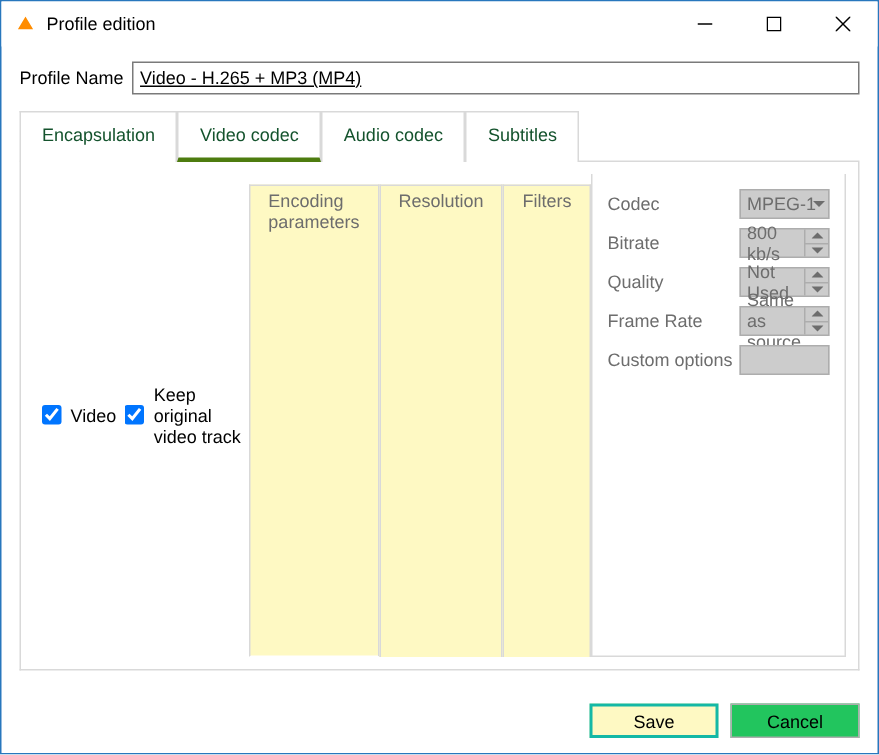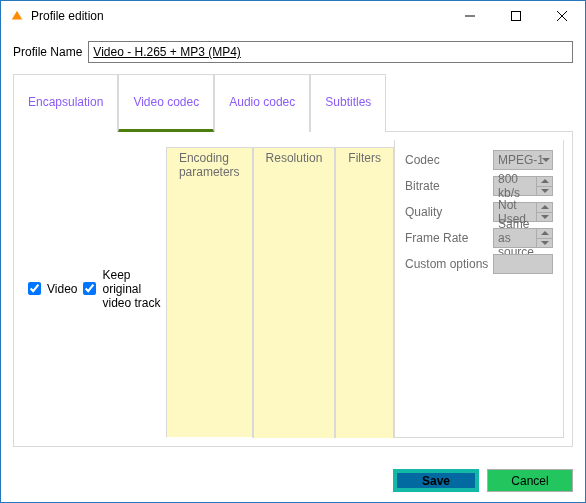--- a/index.html
+++ b/index.html
@@ -11,21 +11,21 @@
 .titlebar-spacer { flex: 1; }
 .tbtn { width: 46px; height: 30px; display: flex; align-items: center; justify-content: center; color: #000; }
 
 .content { padding: 10px 12px 12px 12px; flex: 1; display: flex; flex-direction: column; }
 
 .row-name { display: flex; align-items: center; margin-bottom: 10px; }
 .row-name label { margin-right: 6px; color: #000; }
 .row-name input { flex: 1; height: 22px; border: 1px solid #7a7a7a; padding: 0 4px; background: #fff; text-decoration: underline; }
 
 .tabs-outer { display: flex; border-bottom: 1px solid #d9d9d9; position: relative; }
-.tab-o { padding: 20px 14px; border: 1px solid #d9d9d9; border-bottom: none; background: #fff; color: #8b5cf6; position: relative; top: 1px; margin-right: 0; }
+.tab-o { padding: 8px 14px; border: 1px solid #d9d9d9; border-bottom: none; background: #fff; color: #14532d; position: relative; top: 1px; margin-right: 0; }
 .tab-o.active { background: #fff; border-bottom: 3px solid #4d7c0f; }
 .tab-o:not(.active) { border-top-color: #d9d9d9; }
 
 .panel-outer { border: 1px solid #d9d9d9; border-top: none; padding: 8px 8px 8px 8px; flex: 1; display: flex; }
 
 .chk-row { display: flex; align-items: center; margin: 3px 0 4px 2px; }
 .chk { width: 13px; height: 13px; margin-right: 6px; }
 
 .tabs-inner { display: flex; margin-top: 6px; border-bottom: 1px solid #d9d9d9; }
 .tab-i { padding: 3px 12px; border: 1px solid #d9d9d9; border-bottom: none; background: #fef9c3; color: #6d6d6d; position: relative; top: 1px; }
@@ -39,21 +39,21 @@
 .fcontrol.select { padding: 0 4px; }
 .fcontrol.select .dd { position: absolute; right: 2px; top: 50%; transform: translateY(-50%); }
 .fcontrol.spin { justify-content: flex-end; padding-right: 18px; padding-left: 4px; }
 .fcontrol.spin .spinbtns { position: absolute; right: 0; top: 0; bottom: 0; width: 16px; display: flex; flex-direction: column; }
 .spinbtns div { flex: 1; display: flex; align-items: center; justify-content: center; border-left: 1px solid #adadad; }
 .spinbtns div + div { border-top: 1px solid #adadad; }
 .fcontrol.text { background: #ccc; }
 
 .footer { display: flex; justify-content: flex-end; padding: 10px 12px; gap: 8px; }
 .btn { width: 86px; height: 23px; border: 1px solid #adadad; background: #22c55e; display: flex; align-items: center; justify-content: center; color: #000; }
-.btn.primary { border: 4px solid #14b8a6; background: #0369a1; font-weight: bold; }
+.btn.primary { border: 2px solid #14b8a6; background: #fef9c3; }
 
 svg.tri { width: 8px; height: 8px; }
 </style>
 </head>
 <body>
 
 <div class="window">
 
   <div class="titlebar">
     <svg class="titlebar-icon" viewBox="0 0 16 16">

